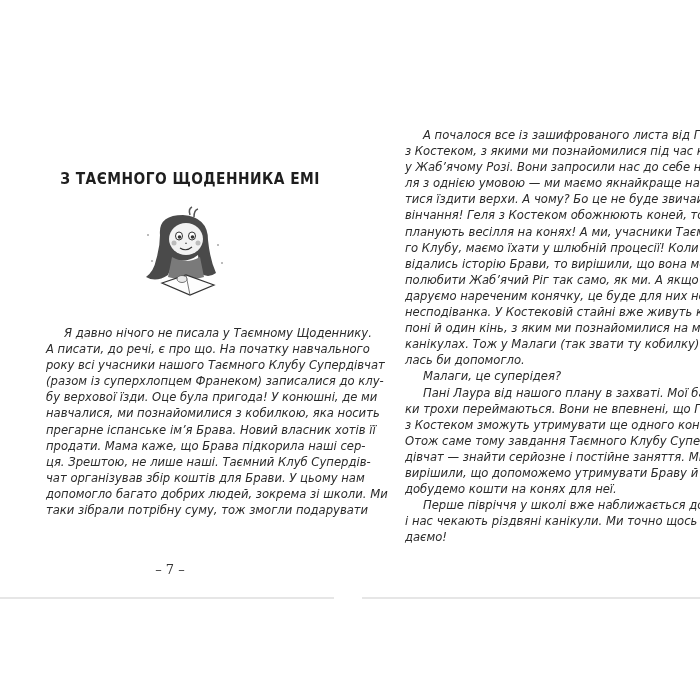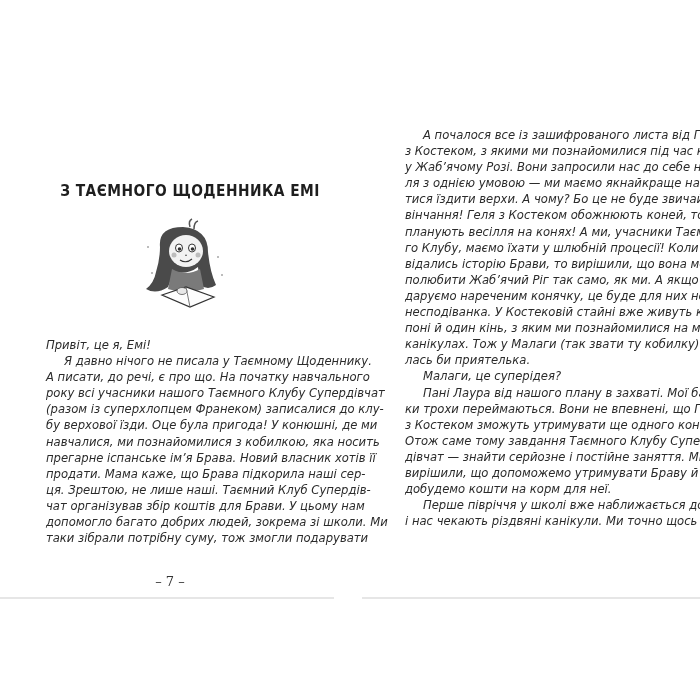--- a/index.html
+++ b/index.html
@@ -1,17 +1,17 @@
 <!DOCTYPE html>
 <html><head>
   <meta charset="utf-8">
   <style>
     html, body { margin: 0; padding: 0; background: #ffffff; }
     body { width: 700px; height: 700px; position: relative; overflow: hidden; font-family: "DejaVu Sans", sans-serif; color: #2a2a2a; }
-    .page { position: absolute; top: 12px; height: 430px; }
+    .page { position: absolute; top: 0; height: 430px; }
     .page-left { left: 0; width: 334px; }
     .page-right { left: 362px; width: 338px; }
     .edge { position: absolute; top: 597px; height: 2px; background: #e6e6e6; }
     .edge-left { left: 0; width: 334px; }
     .edge-right { left: 362px; width: 338px; }
     .chapter-title {
       position: absolute; left: 0; width: 380px; top: 170px; text-align: center;
       font-family: "DejaVu Sans", sans-serif; font-weight: bold; font-size: 15px;
       letter-spacing: 0.5px; color: #1e1e1e; transform: scaleX(0.92); transform-origin: 190px 0;
     }
@@ -66,23 +66,20 @@
       <ellipse cx="44" cy="74" rx="5" ry="3.5" fill="#e8e8e8" stroke="#555" stroke-width="0.8"></ellipse>
 
       <circle cx="10" cy="30" r="0.8" fill="#666"></circle>
       <circle cx="80" cy="40" r="0.8" fill="#666"></circle>
       <circle cx="84" cy="58" r="0.8" fill="#666"></circle>
       <circle cx="14" cy="56" r="0.8" fill="#666"></circle>
     </svg>
   </div>
 
   <div class="text text-left">
-    <p class="noindent">
-      <span class="line last">Привіт, це я, Емі!</span>
-    </p>
     <p>
       <span class="line">Я давно нічого не писала у Таємному Щоденнику.</span>
       <span class="line" style="margin-left:-18px">А писати, до речі, є про що. На початку навчального</span>
       <span class="line" style="margin-left:-18px">року всі учасники нашого Таємного Клубу Супердівчат</span>
       <span class="line" style="margin-left:-18px">(разом із суперхлопцем Франеком) записалися до клу-</span>
       <span class="line" style="margin-left:-18px">бу верхової їзди. Оце була пригода! У конюшні, де ми</span>
       <span class="line" style="margin-left:-18px">навчалися, ми познайомилися з кобилкою, яка носить</span>
       <span class="line" style="margin-left:-18px">прегарне іспанське ім’я Брава. Новий власник хотів її</span>
       <span class="line" style="margin-left:-18px">продати. Мама каже, що Брава підкорила наші сер-</span>
       <span class="line" style="margin-left:-18px">ця. Зрештою, не лише наші. Таємний Клуб Супердів-</span>
@@ -106,32 +103,33 @@
     <span class="line" style="margin-left:-18px">тися їздити верхи. А чому? Бо це не буде звичайне собі</span>
     <span class="line" style="margin-left:-18px">вінчання! Геля з Костеком обожнюють коней, тож</span>
     <span class="line" style="margin-left:-18px">планують весілля на конях! А ми, учасники Таємно-</span>
     <span class="line" style="margin-left:-18px">го Клубу, маємо їхати у шлюбній процесії! Коли ми до-</span>
     <span class="line" style="margin-left:-18px">відались історію Брави, то вирішили, що вона могла б</span>
     <span class="line" style="margin-left:-18px">полюбити Жаб’ячий Ріг так само, як ми. А якщо ми по-</span>
     <span class="line" style="margin-left:-18px">даруємо нареченим конячку, це буде для них неабияка</span>
     <span class="line" style="margin-left:-18px">несподіванка. У Костековій стайні вже живуть кілька</span>
     <span class="line" style="margin-left:-18px">поні й один кінь, з яким ми познайомилися на минулих</span>
     <span class="line" style="margin-left:-18px">канікулах. Тож у Малаги (так звати ту кобилку) з’яви-</span>
-    <span class="line last" style="margin-left:-18px">лась би приятелька.</span>
+    <span class="line last" style="margin-left:-18px">лась би допомогло.</span>
   </p>
   <p>
     <span class="line last">Малаги, це суперідея?</span>
   </p>
   <p>
     <span class="line">Пані Лаура від нашого плану в захваті. Мої бать-</span>
     <span class="line" style="margin-left:-18px">ки трохи переймаються. Вони не впевнені, що Геля</span>
     <span class="line" style="margin-left:-18px">з Костеком зможуть утримувати ще одного коня.</span>
     <span class="line" style="margin-left:-18px">Отож саме тому завдання Таємного Клубу Супер-</span>
     <span class="line" style="margin-left:-18px">дівчат — знайти серйозне і постійне заняття. Ми</span>
     <span class="line" style="margin-left:-18px">вирішили, що допоможемо утримувати Браву й роз-</span>
-    <span class="line last" style="margin-left:-18px">добудемо кошти на корм для неї.</span>
+    <span class="line last" style="margin-left:-18px">добудемо кошти на конях для неї.</span>
   </p>
   <p>
     <span class="line">Перше півріччя у школі вже наближається до кінця,</span>
     <span class="line" style="margin-left:-18px">і нас чекають різдвяні канікули. Ми точно щось вига-</span>
+    <span class="line last" style="margin-left:-18px">даємо!</span>
   </p>
 </div>
 <div class="edge edge-right"></div>
 
 </body></html>

